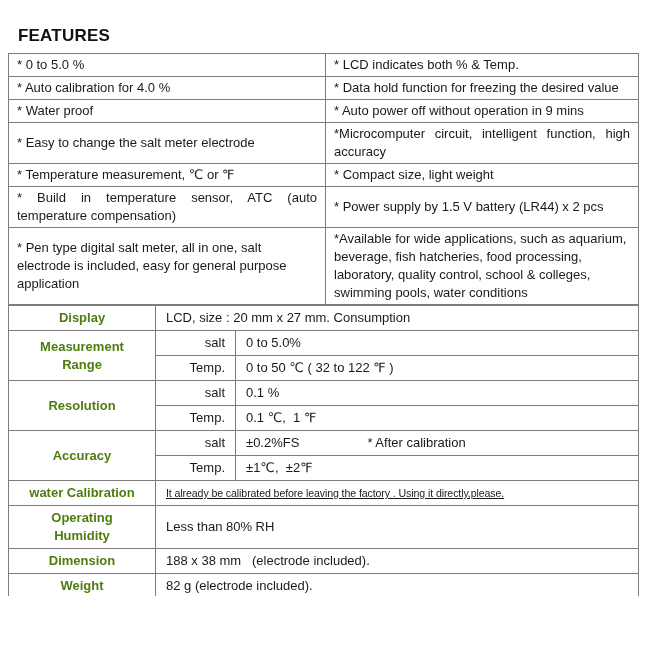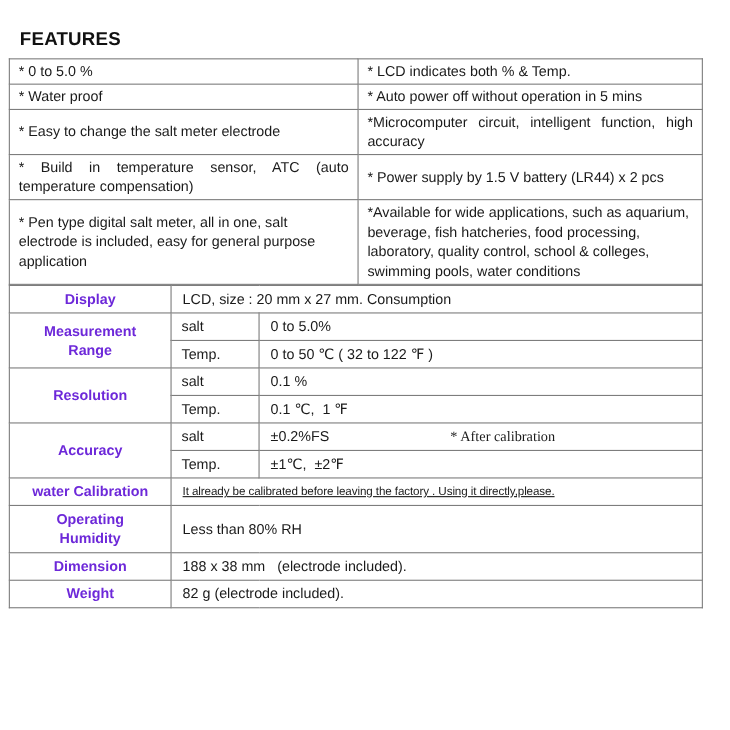--- a/index.html
+++ b/index.html
@@ -55,58 +55,65 @@
   table.specs col.s-sub   { width: 80px;  }
   table.specs col.s-val   { width: 403px; }
   table.specs td {
     padding: 3px 10px;
     white-space: pre-wrap;
   }
   table.specs td.lbl {
     font-weight: bold;
     text-align: center;
     padding: 3px 4px;
-    color: #6d28d9;
+    color: #4d7c0f;
   }
-  table.specs td.sub { padding-left: 9px; }
+  table.specs td.sub { padding-left: 9px; text-align: right; }
   td.small-val {
     font-size: 10.6px;
     letter-spacing: -0.1px;
     text-decoration: underline;
   }
   .acc-note {
     display: inline-block;
-    margin-left: 110px;
-    font-family: Liberation Serif, serif;
+    margin-left: 68px;
   }
 </style>
 </head>
 <body>
 
 <div class="page">
 
   <h1 class="section-title">FEATURES</h1>
 
   <table class="features">
     <colgroup>
         <col class="f-left">
         <col class="f-right">
       </colgroup>
     <tbody>
         <tr>
       <td>* 0 to 5.0 %</td>
       <td>* LCD indicates both % &amp; Temp.</td>
     </tr>
     <tr>
+      <td>* Auto calibration for 4.0 %</td>
+      <td class="just">* Data hold function for freezing the desired value</td>
+    </tr>
+    <tr>
       <td>* Water proof</td>
-      <td>* Auto power off without operation in 5 mins</td>
+      <td>* Auto power off without operation in 9 mins</td>
     </tr>
     <tr>
       <td>* Easy to change the salt meter electrode</td>
       <td class="just">*Microcomputer circuit, intelligent function, high accuracy</td>
+    </tr>
+    <tr>
+      <td>* Temperature measurement, ℃ or ℉</td>
+      <td>* Compact size, light weight</td>
     </tr>
     <tr>
       <td class="just">* Build in temperature sensor, ATC (auto temperature compensation)</td>
       <td>* Power supply by 1.5 V battery (LR44) x 2 pcs</td>
     </tr>
     <tr>
       <td>* Pen type digital salt meter, all in one, salt electrode is included, easy for general purpose application</td>
       <td>*Available for wide applications, such as aquarium, beverage, fish hatcheries, food processing, laboratory, quality control, school &amp; colleges, swimming pools, water conditions</td>
     </tr>
   </tbody>

